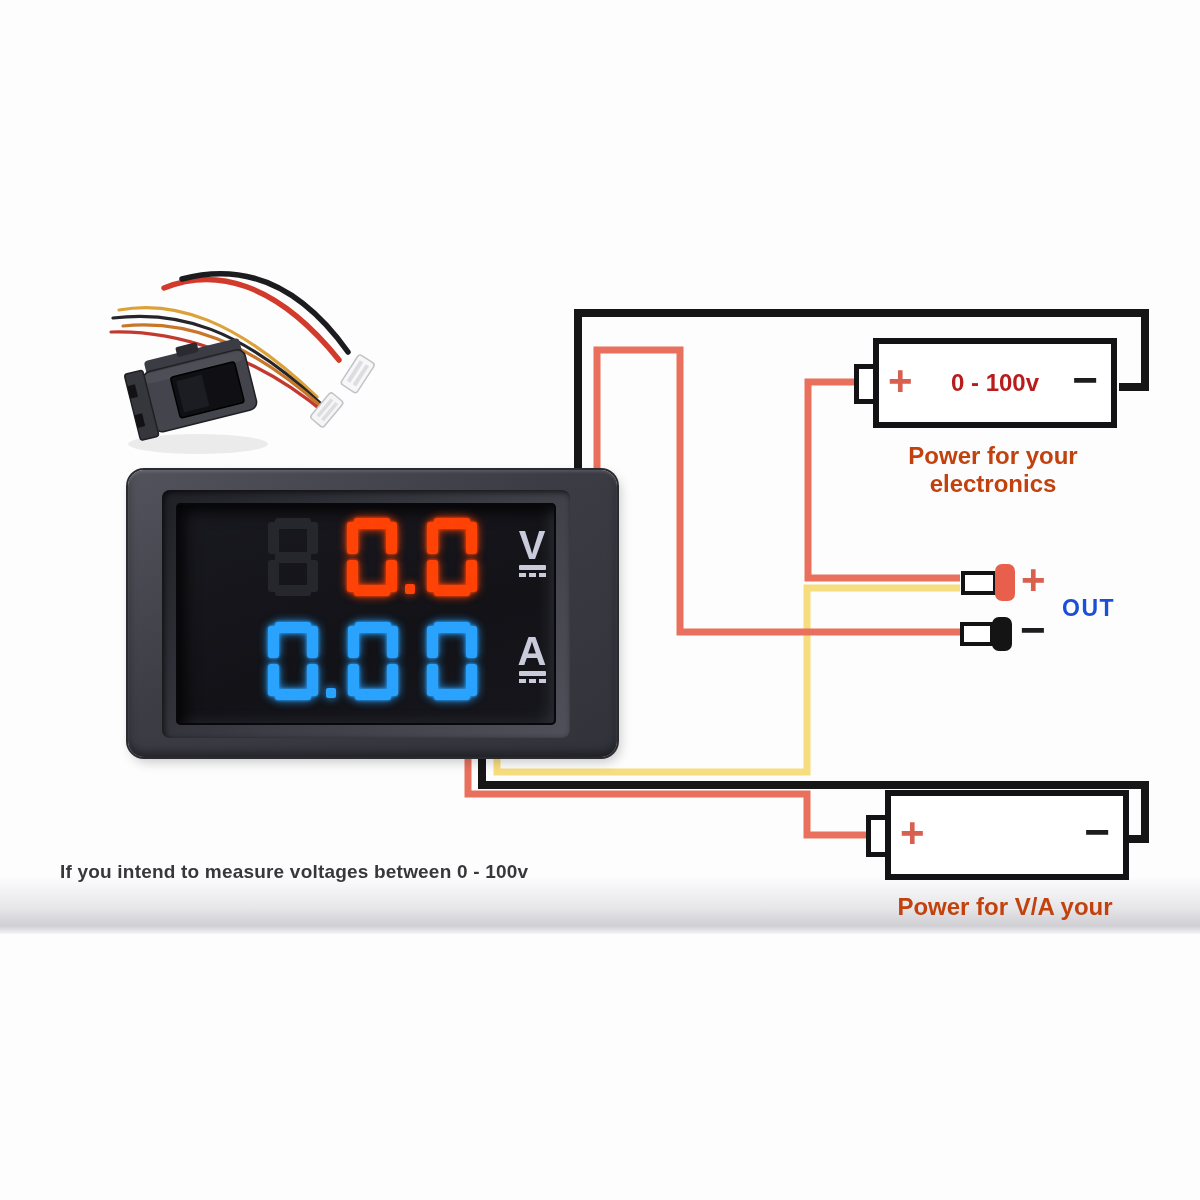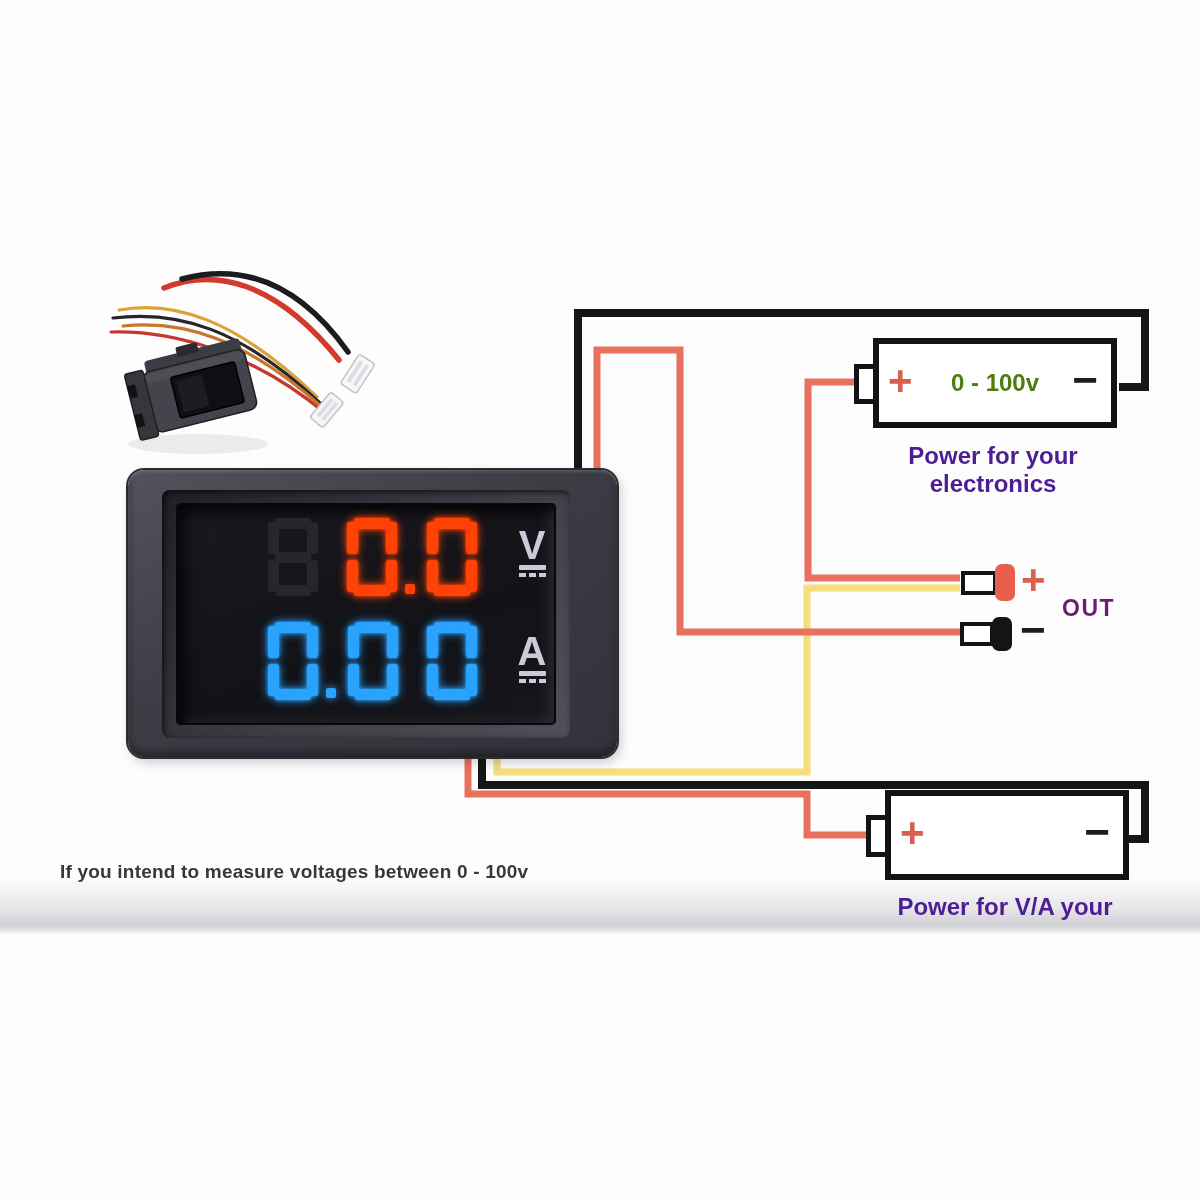--- a/index.html
+++ b/index.html
@@ -14,29 +14,29 @@
   
   svg.wires{left:0;top:0;}
 
   
   .batt{background:#ffffff;border:6px solid #131316;box-sizing:border-box;}
   .batt .plus{position:absolute;left:9px;top:50%;transform:translateY(-54%);
     font-size:42px;font-weight:600;line-height:1;}
   .batt .minus{position:absolute;right:13px;top:50%;transform:translateY(-56%);
     font-size:44px;font-weight:700;line-height:1;}
   .batt .lbl{position:absolute;left:0;right:0;top:50%;transform:translateY(-50%);
-    text-align:center;font-size:24px;font-weight:700;color:#4d7c0f;}
+    text-align:center;font-size:24px;font-weight:700;color:#b91c1c;}
   .tab{background:#ffffff;border:5px solid #131316;box-sizing:border-box;}
-  .caption{font-size:24px;font-weight:700;color:#4c1d95;text-align:center;width:300px;}
+  .caption{font-size:24px;font-weight:700;color:#c2410c;text-align:center;width:300px;}
 
   
   .term-body{background:#ffffff;border:4px solid #131316;box-sizing:border-box;}
   .term-cap{border-radius:7px;}
   .out-sign{font-weight:700;line-height:1;}
-  .out-label{font-size:23px;font-weight:700;letter-spacing:1.5px;color:#701a75;text-align:right;}
+  .out-label{font-size:23px;font-weight:700;letter-spacing:1.5px;color:#1d4ed8;text-align:right;}
 
   
   .meter{left:128px;top:470px;width:489px;height:287px;border-radius:16px;
     background:linear-gradient(150deg,#53535d 0%,#3c3c45 45%,#32323b 100%);
     box-shadow:0 0 0 2px #2a2a31,3px 5px 12px rgba(0,0,0,.22),
       inset 0 2px 3px rgba(255,255,255,.14),inset 0 -5px 9px rgba(0,0,0,.4);}
   .meter .frame{position:absolute;left:34px;top:20px;width:408px;height:248px;border-radius:8px;
     background:linear-gradient(135deg,#1f1f26 0%,#3e3e47 55%,#50505a 100%);
     box-shadow:inset 2px 2px 6px rgba(0,0,0,.7);}
   .meter .window{position:absolute;left:48px;top:33px;width:380px;height:222px;border-radius:5px;

